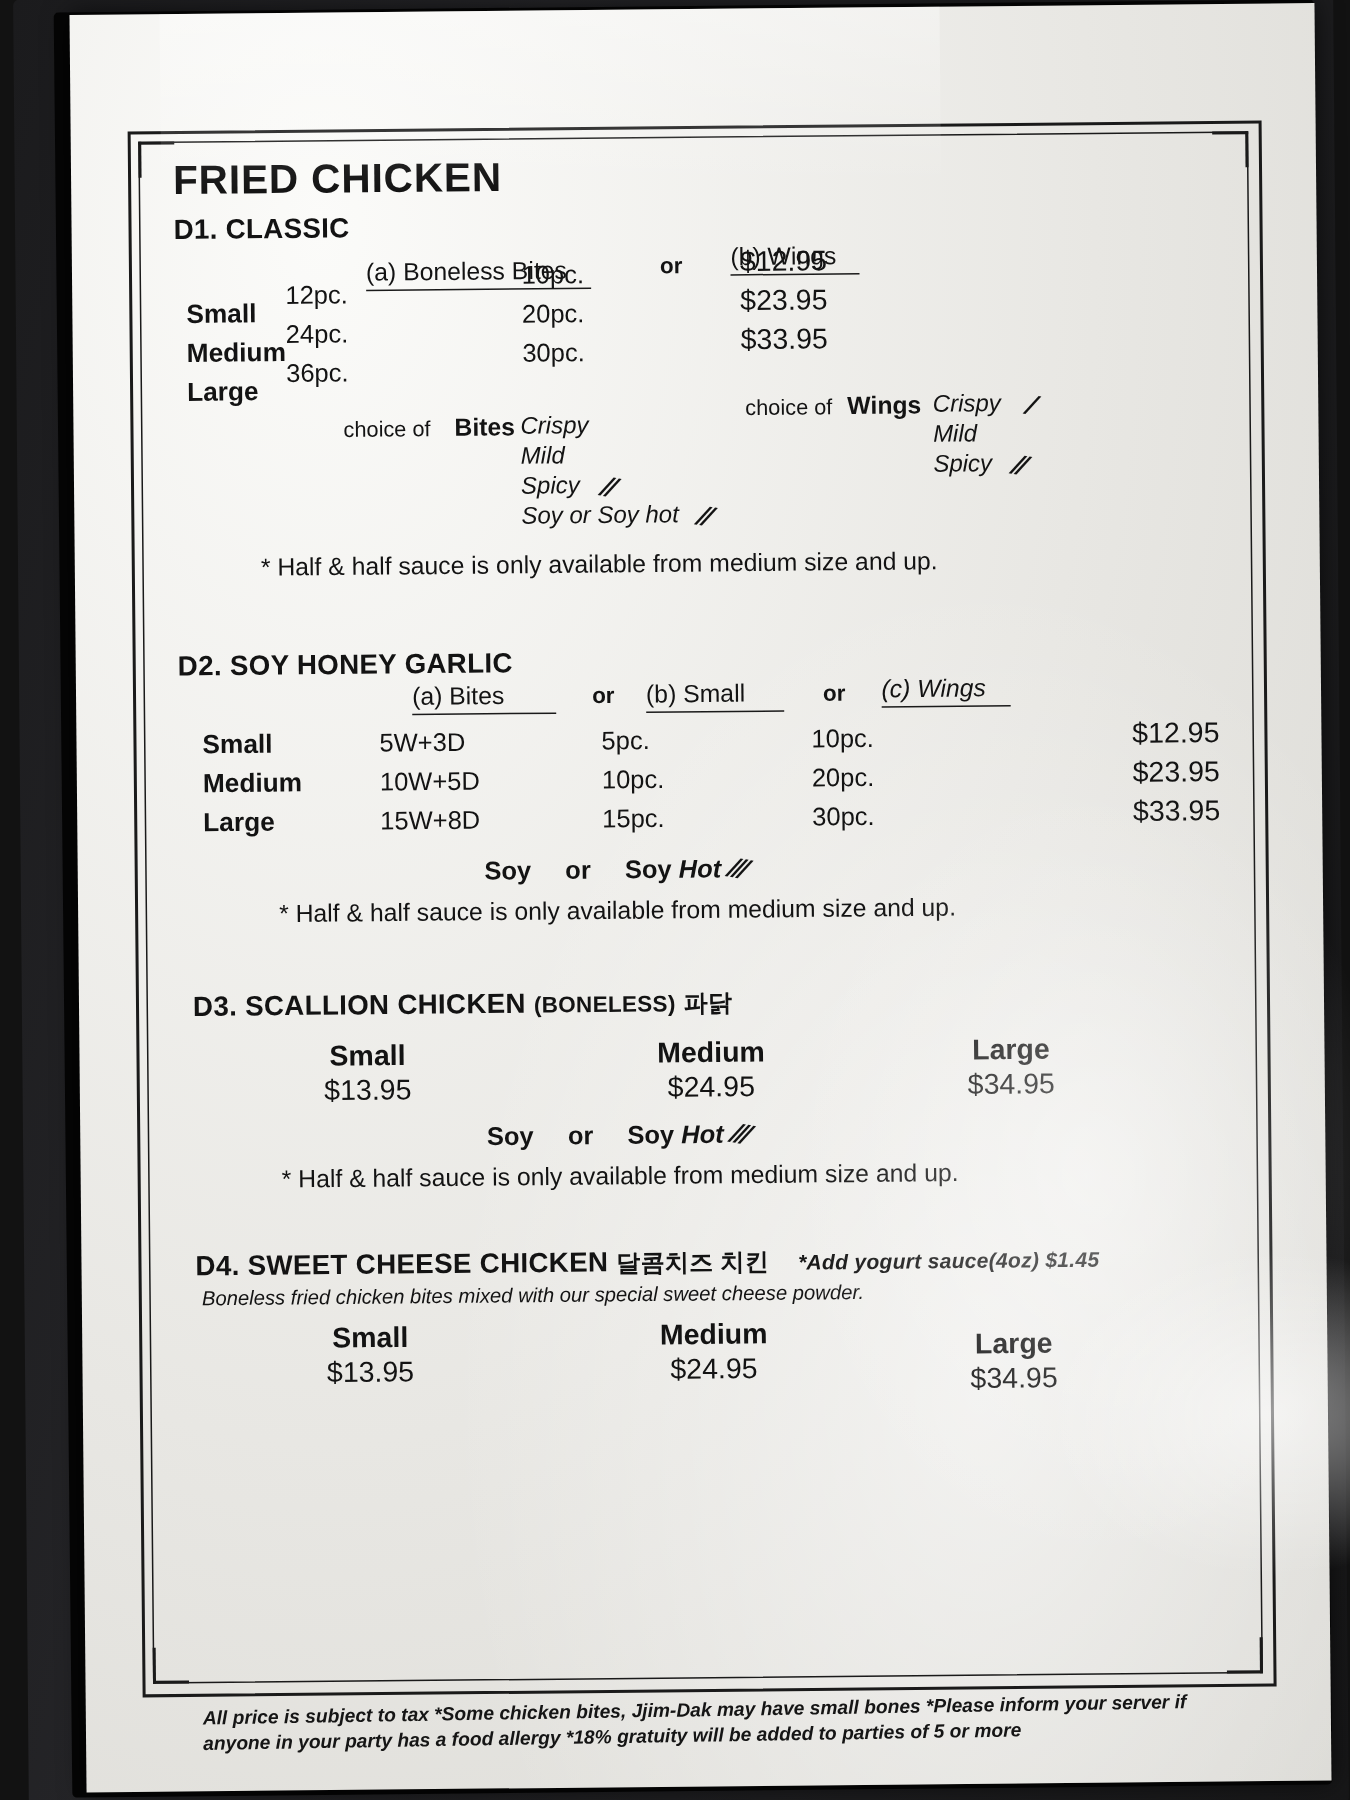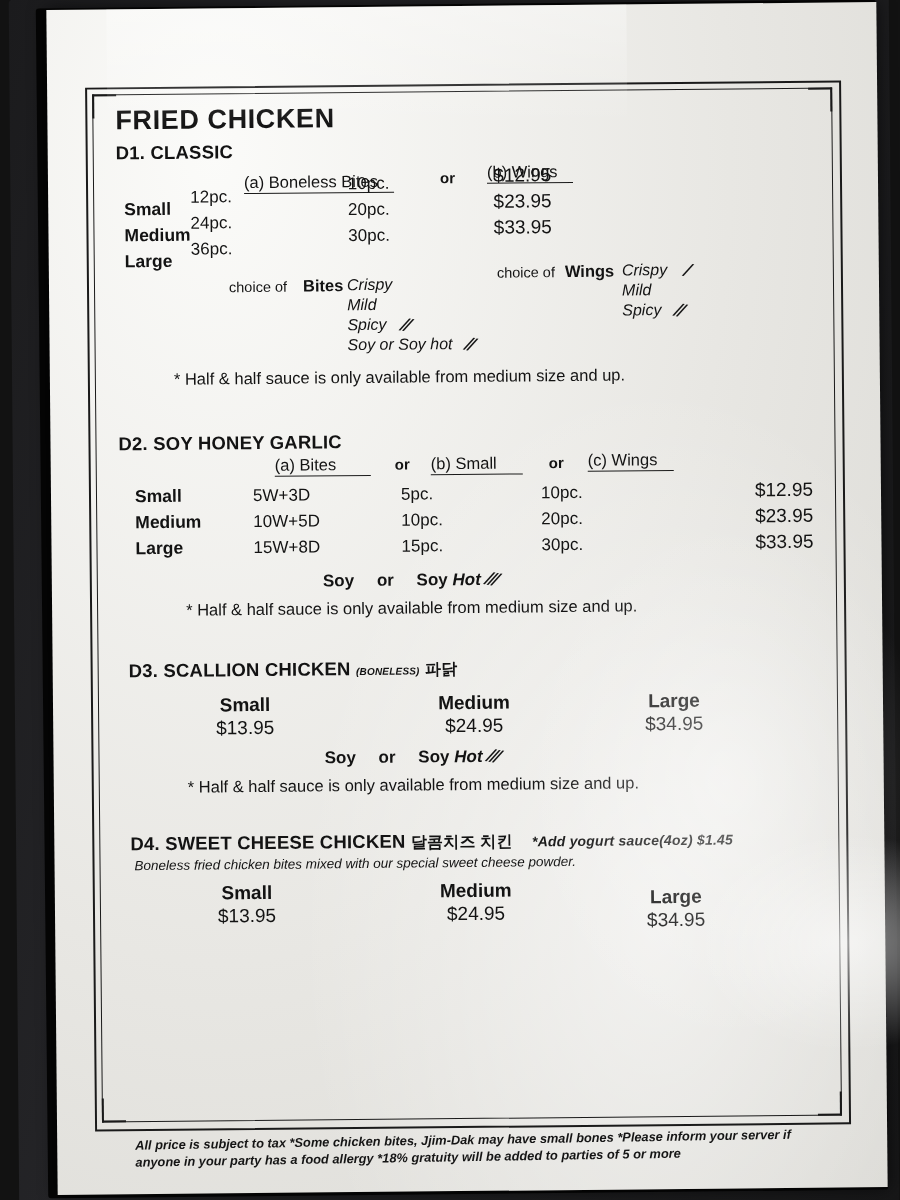--- a/index.html
+++ b/index.html
@@ -122,22 +122,21 @@
   .item {
     margin-bottom: 6px;
   }
   .item-head {
     font-size: 18.5px;
     font-weight: bold;
     letter-spacing: 0.2px;
     margin-bottom: 2px;
   }
   .item-head .paren {
-    font-size: 10px;
-    font-style: italic;
+    font-size: 15px;
     font-weight: bold;
   }
   .item-head .kr {
     font-size: 16px;
     font-weight: bold;
   }
   .item-head .addon {
     font-size: 14px;
     font-weight: bold;
     font-style: italic;
@@ -321,21 +320,21 @@
       </div>
 
       <div class="item" style="margin-top:44px;">
         <div class="item-head">D2. SOY HONEY GARLIC</div>
 
         <div class="opt-row" style="margin-left:156px; height:26px;">
           <span class="opt" style="left:0px; top:0px; width:96px;">(a) Bites</span>
           <span class="opt-or" style="left:120px; top:1px;">or</span>
           <span class="opt" style="left:156px; top:0px; width:92px;">(b) Small</span>
           <span class="opt-or" style="left:274px; top:1px;">or</span>
-          <span class="opt" style="left:313px; top:-2px; width:86px;">(c) Wings</span>
+          <span class="opt" style="left:313px; top:-2px; width:86px;font-style:italic;">(c) Wings</span>
         </div>
 
         <table class="grid" style="margin-left:16px; width:678px;">
           <tbody>
               <tr>
             <td class="size" style="width:118px;">Small</td>
             <td class="val" style="width:148px;">5W+3D</td>
             <td class="val" style="width:140px;">5pc.</td>
             <td class="val" style="width:140px;">10pc.</td>
             <td class="price">$12.95</td>

